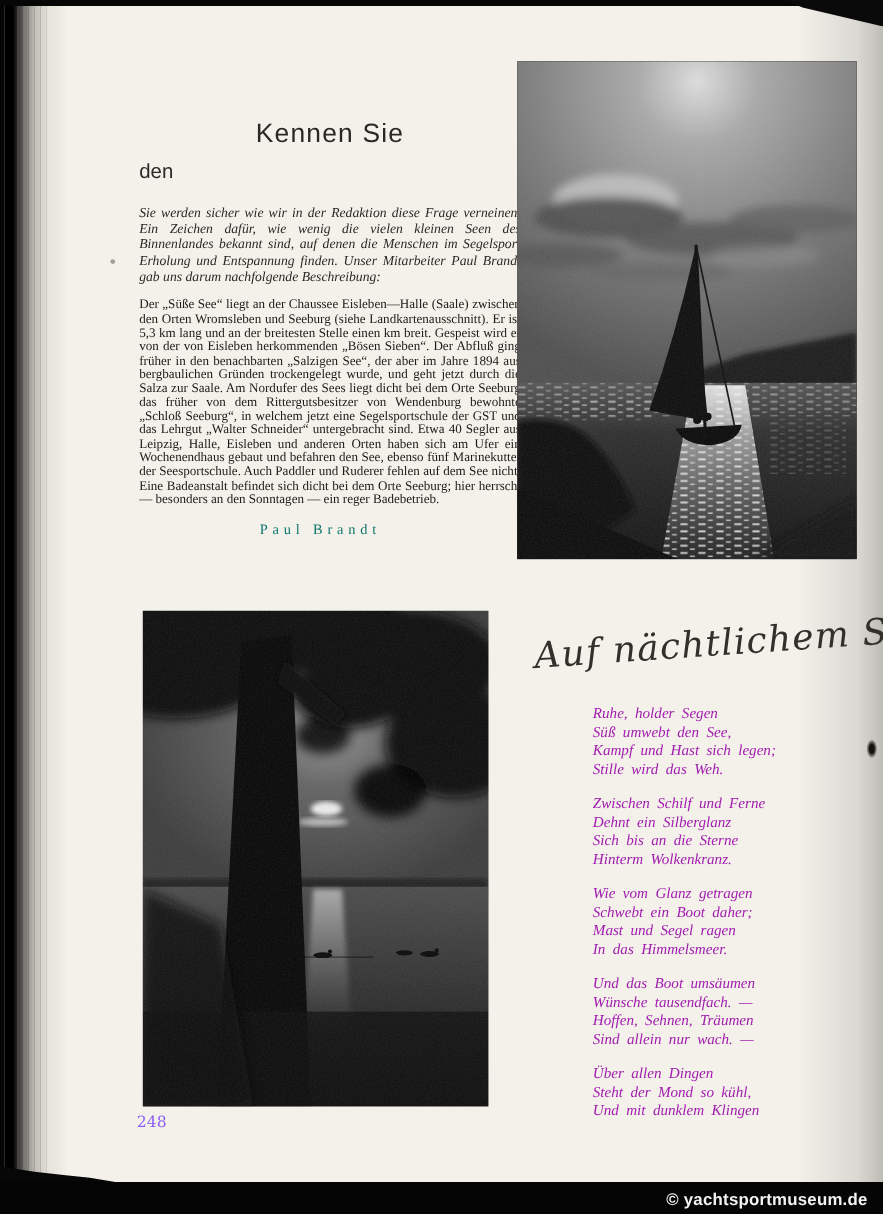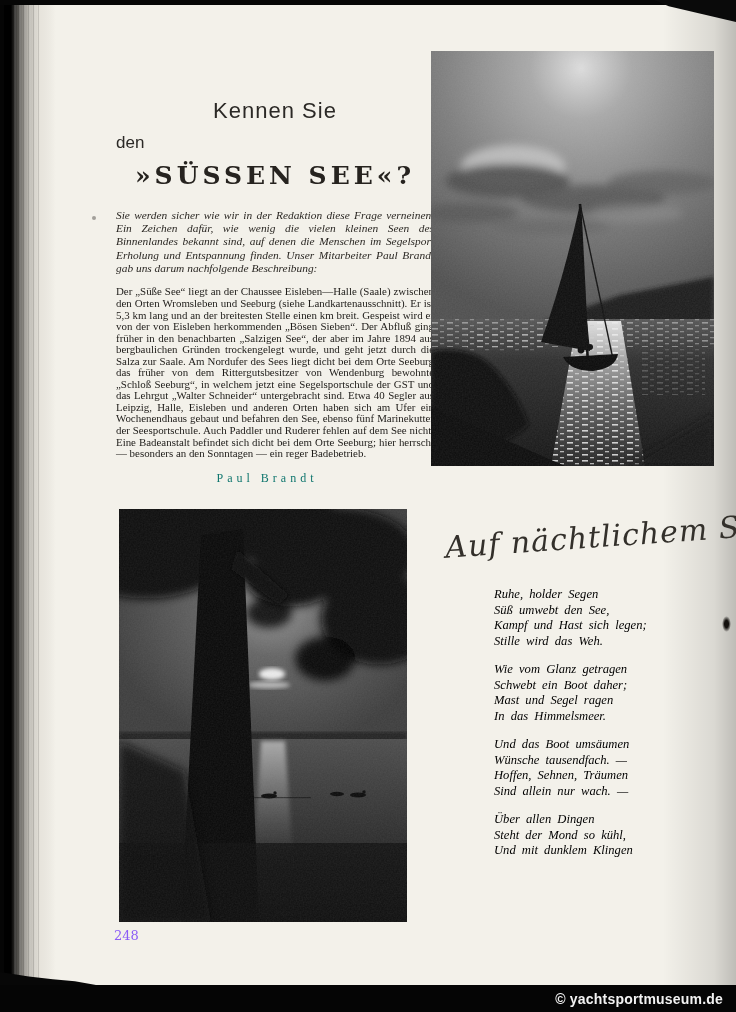--- a/index.html
+++ b/index.html
@@ -79,21 +79,21 @@
   .photo1{left:427px;top:47px;width:283px;height:415px;}
   .photo2{left:115px;top:505px;width:288px;height:413px;}
   
   .poem-title{
     position:absolute;left:441px;top:516px;width:280px;
     font-family:"DejaVu Serif",serif;font-style:italic;font-size:30px;
     color:#33302b;transform:rotate(-4deg);letter-spacing:1px;white-space:nowrap;
   }
   .poem{
     position:absolute;left:490px;top:583px;width:210px;
-    font-style:italic;font-size:12.6px;line-height:15.5px;color:#000000;
+    font-style:italic;font-size:12.6px;line-height:15.5px;color:#a21caf;
     word-spacing:3px;
   }
   .stanza{margin-bottom:13px;}
   
   .page-number{
     position:absolute;left:110px;top:924px;
     font-family:"DejaVu Serif",serif;font-weight:normal;font-size:13px;color:#8b5cf6;
   }
   .wm-bar{
     position:absolute;left:0;right:0;bottom:0;height:27px;background:#050505;
@@ -109,21 +109,20 @@
 <body>
 
 <div class="stage">
 
   <div class="paper">
     <div class="paper-shade"></div>
 
     <div class="article">
       <div class="t1">Kennen Sie</div>
       <div class="t2">den</div>
-      <div class="t3">»SÜSSEN SEE«?</div>
       <p class="intro">Sie werden sicher wie wir in der Redaktion diese Frage verneinen. Ein Zeichen dafür, wie wenig die vielen kleinen Seen des Binnenlandes bekannt sind, auf denen die Menschen im Segelsport Erholung und Entspannung finden. Unser Mitarbeiter Paul Brandt gab uns darum nachfolgende Beschreibung:</p>
       <p class="bodytext">Der „Süße See“ liegt an der Chaussee Eisleben—Halle (Saale) zwischen den Orten Wromsleben und Seeburg (siehe Landkartenausschnitt). Er ist 5,3 km lang und an der breitesten Stelle einen km breit. Gespeist wird er von der von Eisleben herkommenden „Bösen Sieben“. Der Abfluß ging früher in den benachbarten „Salzigen See“, der aber im Jahre 1894 aus bergbaulichen Gründen trockengelegt wurde, und geht jetzt durch die Salza zur Saale. Am Nordufer des Sees liegt dicht bei dem Orte Seeburg das früher von dem Rittergutsbesitzer von Wendenburg bewohnte „Schloß Seeburg“, in welchem jetzt eine Segelsportschule der GST und das Lehrgut „Walter Schneider“ untergebracht sind. Etwa 40 Segler aus Leipzig, Halle, Eisleben und anderen Orten haben sich am Ufer ein Wochenendhaus gebaut und befahren den See, ebenso fünf Marinekutter der Seesportschule. Auch Paddler und Ruderer fehlen auf dem See nicht. Eine Badeanstalt befindet sich dicht bei dem Orte Seeburg; hier herrscht — besonders an den Sonntagen — ein reger Badebetrieb.</p>
       <div class="author">Paul Brandt</div>
     </div>
 
     <div class="photo photo1">
       <svg viewBox="0 0 283 415" preserveAspectRatio="none">
         <defs>
           <radialGradient id="sGlow" cx="53%" cy="6%" r="90%">
             <stop offset="0%" stop-color="#dedede"></stop>
@@ -188,20 +187,26 @@
 
     <div class="poem-title">Auf nächtlichem See</div>
     <div class="poem">
       <div class="stanza">
         <div>Ruhe, holder Segen</div>
         <div>Süß umwebt den See,</div>
         <div>Kampf und Hast sich legen;</div>
         <div>Stille wird das Weh.</div>
       </div>
       <div class="stanza">
+        <div>Zwischen Schilf und Ferne</div>
+        <div>Dehnt ein Silberglanz</div>
+        <div>Sich bis an die Sterne</div>
+        <div>Hinterm Wolkenkranz.</div>
+      </div>
+      <div class="stanza">
         <div>Wie vom Glanz getragen</div>
         <div>Schwebt ein Boot daher;</div>
         <div>Mast und Segel ragen</div>
         <div>In das Himmelsmeer.</div>
       </div>
       <div class="stanza">
         <div>Und das Boot umsäumen</div>
         <div>Wünsche tausendfach. —</div>
         <div>Hoffen, Sehnen, Träumen</div>
         <div>Sind allein nur wach. —</div>

